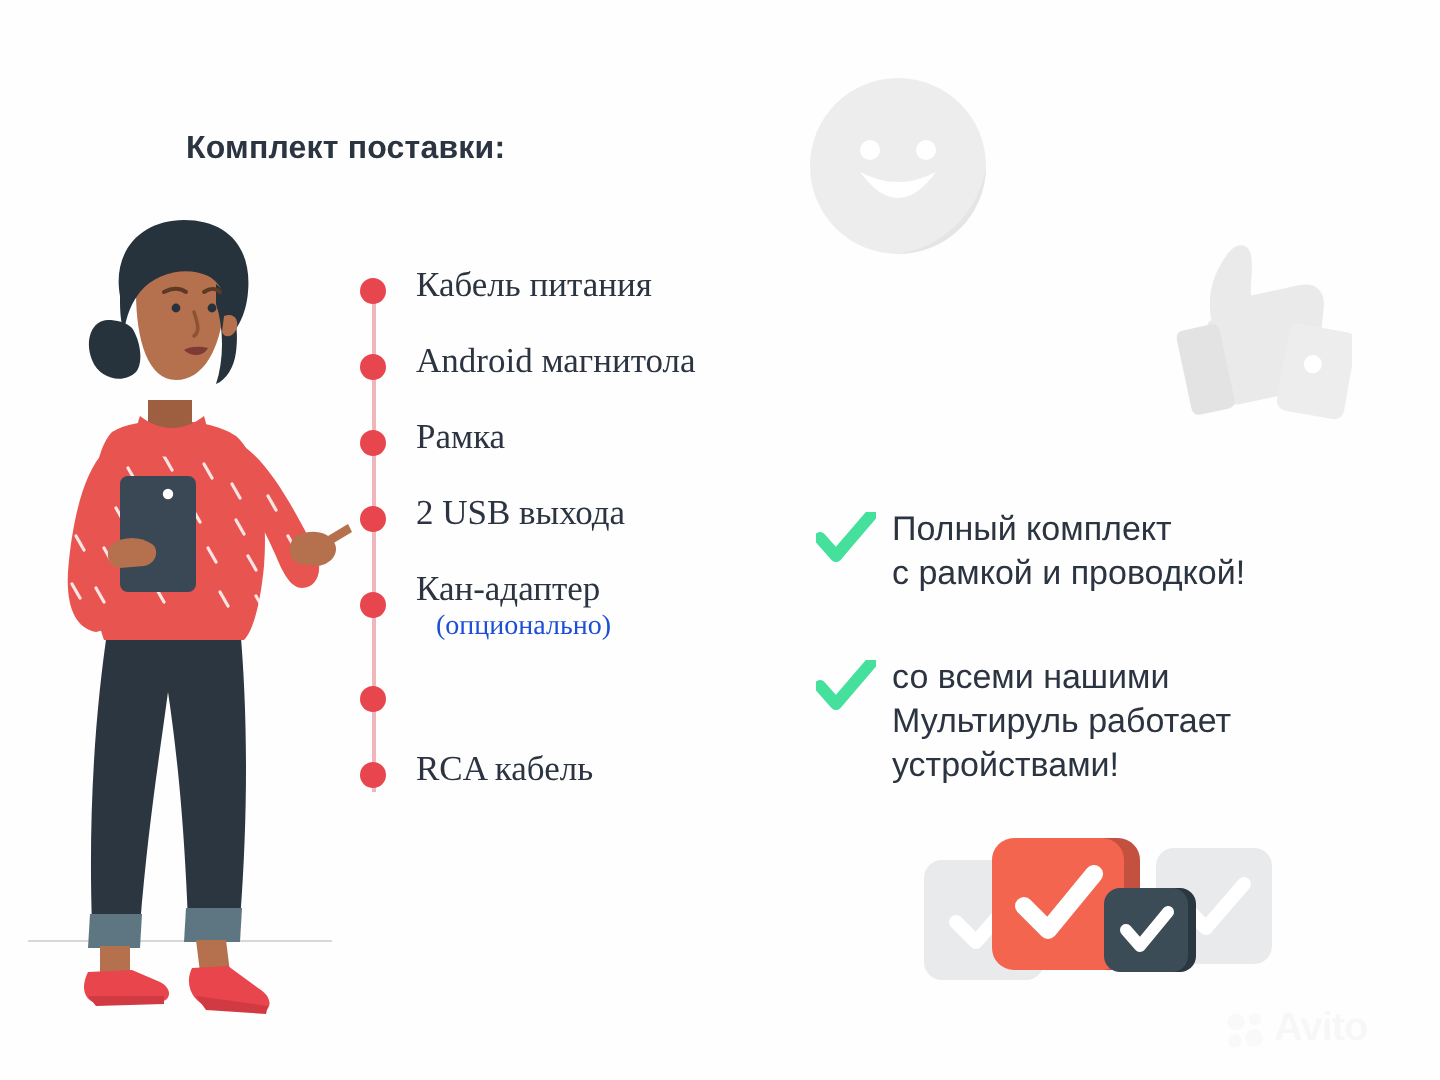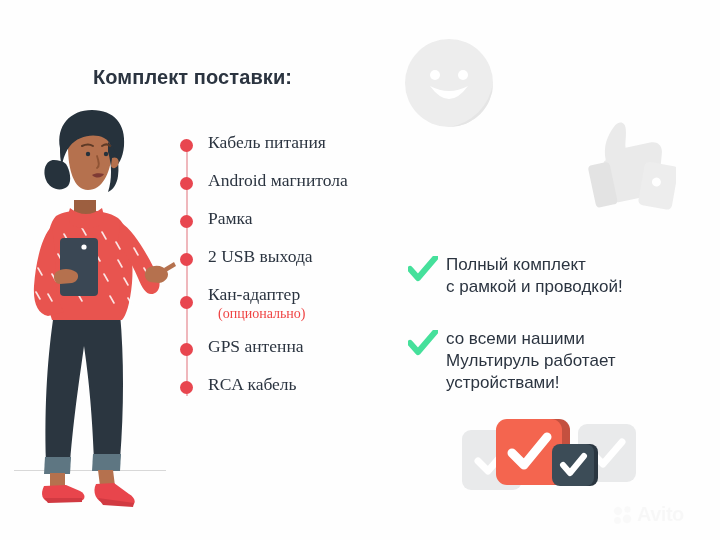--- a/index.html
+++ b/index.html
@@ -13,21 +13,21 @@
   }
   .stage { position:absolute; inset:0; }
 
   
   .smiley { position:absolute; left:404px; top:38px; width:90px; height:90px; }
   .thumb  { position:absolute; left:576px; top:112px; width:100px; height:104px; }
 
   
   .heading {
     position:absolute; left:93px; top:66px;
-    font-size:20px; font-weight:bold; letter-spacing:.1px;
+    font-size:16px; font-weight:bold; letter-spacing:.1px;
     color:#2B3440; white-space:nowrap;
   }
 
   
   .list { position:absolute; left:176px; top:128px; width:240px; }
   .spine {
     position:absolute; left:10px; top:12px; bottom:12px;
     width:2px; background:#EFB7BC;
   }
   .li { position:relative; height:38px;font-family:Liberation Serif, serif; }
@@ -36,21 +36,21 @@
     position:absolute; left:4px; top:11px;
     width:13px; height:13px; border-radius:50%;
     background:#E8464F;
   }
   .li-text {
     position:absolute; left:32px; top:4px;
     font-size:17.5px; color:#2B3440; white-space:nowrap;
   }
   .li-sub {
     position:absolute; left:42px; top:26px;
-    font-size:14px; color:#ef4444; white-space:nowrap;
+    font-size:14px; color:#1d4ed8; white-space:nowrap;
   }
 
   
   .checks { position:absolute; left:408px; top:224px; width:300px; }
   .check-row { position:relative; margin-bottom:18px; }
   .gcheck { position:absolute; left:0; top:2px; width:30px; height:26px; }
   .check-lines {
     margin-left:38px; font-size:17px; line-height:22px;
     color:#2B3440; white-space:nowrap;margin-top:30px;
   }
@@ -136,21 +136,20 @@
     </div>
 
     <div class="li tall">
       <span class="dot" style="top:16px;"></span>
       <span class="li-text">Кан-адаптер</span>
       <span class="li-sub">(опционально)</span>
     </div>
 
     <div class="li">
       <span class="dot"></span>
-      <span class="li-text">GPS антенна</span>
     </div>
 
     <div class="li">
       <span class="dot"></span>
       <span class="li-text">RCA кабель</span>
     </div>
   </div>
 
   <div class="checks">
 

